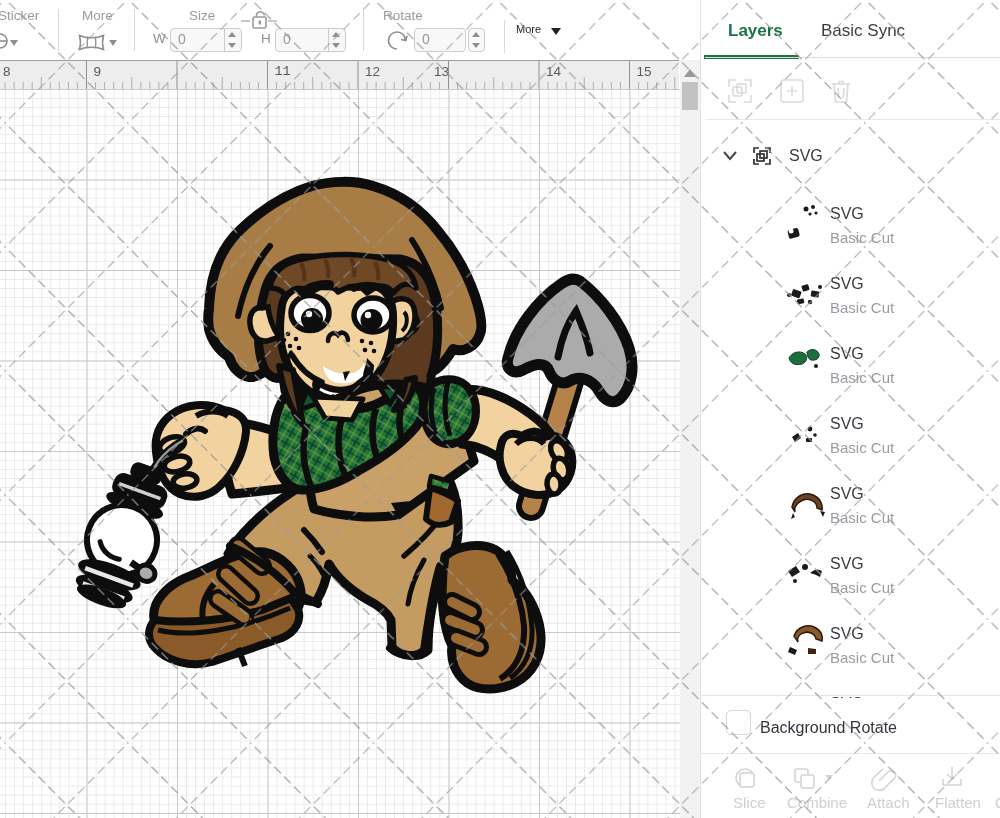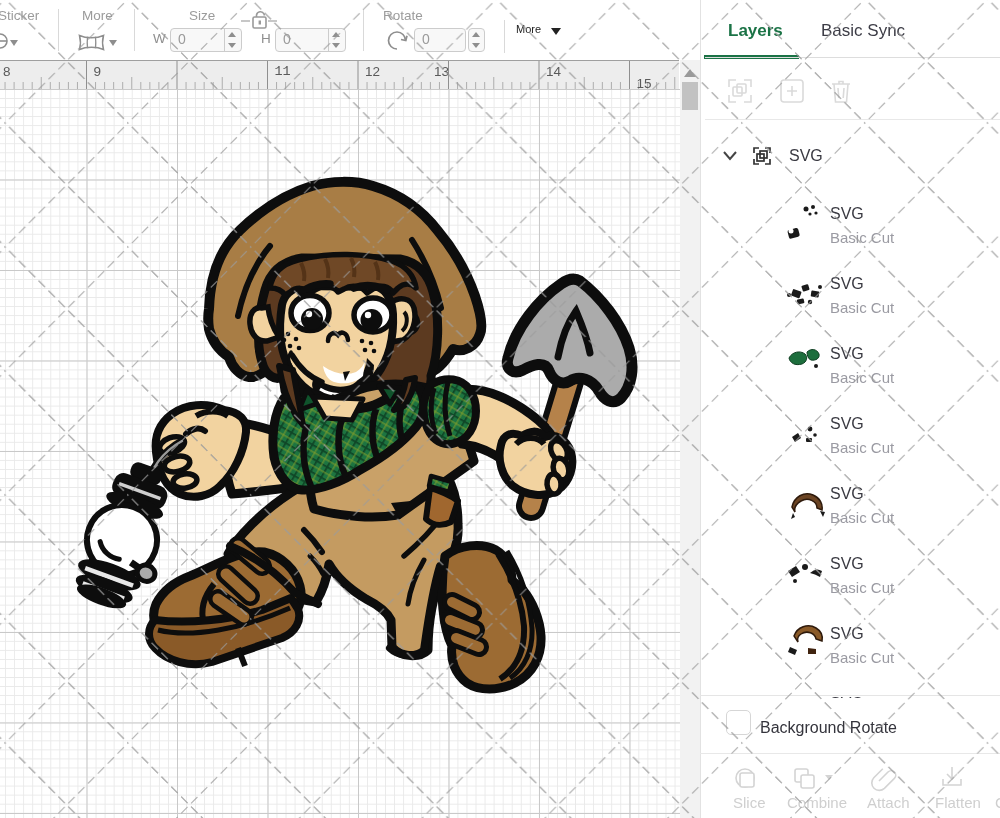--- a/index.html
+++ b/index.html
@@ -217,21 +217,21 @@
     </g>
 </svg>
 <div id="rulerlabels">
     <div class="rnum" style="left:3px;top:64px;position:absolute;">8</div>
     <div class="rnum" style="left:93.5px;top:64px;position:absolute;">9</div>
     <div class="rnum" style="left:184px;top:64px;position:absolute;margin-top:25px;">10</div>
     <div class="rnum" style="left:274.5px;top:64px;position:absolute;font-family:Liberation Mono, monospace;">11</div>
     <div class="rnum" style="left:365px;top:64px;position:absolute;">12</div>
     <div class="rnum" style="left:434px;top:64px;position:absolute;">13</div>
     <div class="rnum" style="left:546px;top:64px;position:absolute;">14</div>
-    <div class="rnum" style="left:636.5px;top:64px;position:absolute;margin-top:12px;">15</div>
+    <div class="rnum" style="left:636.5px;top:64px;position:absolute;">15</div>
   </div>
 
 <div id="canvas" class="abs"></div>
 
 <svg id="chart" class="abs" style="left:60px;top:165px;" width="600" height="550" viewBox="60 165 600 550">
 <defs>
   <pattern id="plaid" width="12" height="12" patternUnits="userSpaceOnUse" patternTransform="rotate(30 0 0)">
     <rect width="12" height="12" fill="#1d7440"></rect>
     <rect width="12" height="1.7" y="0" fill="#0f4526"></rect>
     <rect width="1.7" height="12" x="0" fill="#0f4526"></rect>

